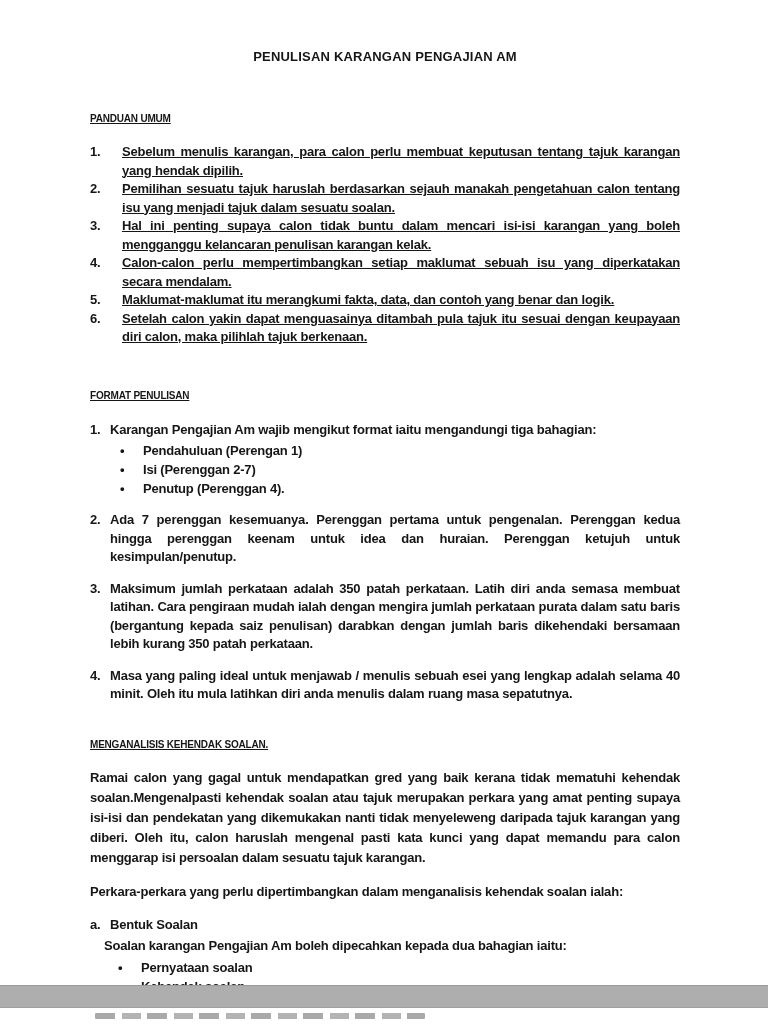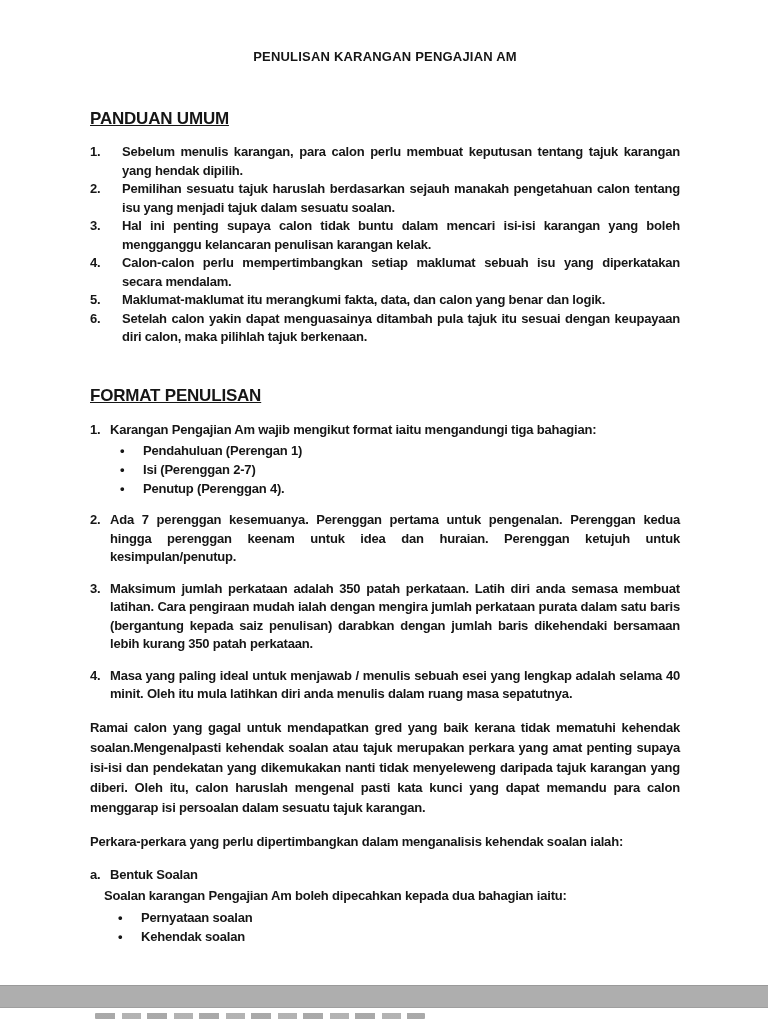--- a/index.html
+++ b/index.html
@@ -21,32 +21,32 @@
     padding:48px 88px 4px 90px;
     overflow:hidden;
   }
   .doc-title {
     text-align:center;
     font-size:13px;
     letter-spacing:0.2px;
     line-height:18px;
   }
   .section-heading {
-    font-size:17px;
+    font-size:10px;
     text-decoration:underline;
     line-height:18px;
   }
   .h-panduan   { margin-top:44px; }
   .h-format    { margin-top:40px; }
   .h-analisis  { margin-top:32px; }
 
   .numlist { margin-top:15px; }
   .numitem { display:flex; line-height:18.5px; }
   .numitem .num { flex:0 0 32px; }
-  .numitem .txt { flex:1; text-align:justify; }
+  .numitem .txt { flex:1; text-align:justify;text-decoration:underline; }
 
   .fmt-item { display:flex; line-height:18.5px; margin-top:13px; }
   .fmt-item.first { margin-top:16px; }
   .fmt-item .num { flex:0 0 20px; }
   .fmt-item .txt { flex:1; text-align:justify; }
 
   .bullets { margin-top:2px; }
   .bullet-row { display:flex; line-height:19px; }
   .bullets.fmt .bullet-row { padding-left:30px; }
   .bullets.sub .bullet-row { padding-left:28px; }
@@ -100,21 +100,21 @@
     <div class="numitem">
       <span class="num">3.</span>
       <span class="txt">Hal ini penting supaya calon tidak buntu dalam mencari isi-isi karangan yang boleh mengganggu kelancaran penulisan karangan kelak.</span>
     </div>
     <div class="numitem">
       <span class="num">4.</span>
       <span class="txt">Calon-calon perlu mempertimbangkan setiap maklumat sebuah isu yang diperkatakan secara mendalam.</span>
     </div>
     <div class="numitem">
       <span class="num">5.</span>
-      <span class="txt">Maklumat-maklumat itu merangkumi fakta, data, dan calon yang benar dan logik.</span>
+      <span class="txt">Maklumat-maklumat itu merangkumi fakta, data, dan contoh yang benar dan logik.</span>
     </div>
     <div class="numitem">
       <span class="num">6.</span>
       <span class="txt">Setelah calon yakin dapat menguasainya ditambah pula tajuk itu sesuai dengan keupayaan diri calon, maka pilihlah tajuk berkenaan.</span>
     </div>
   </div>
 
   <div class="section-heading h-format">FORMAT PENULISAN</div>
 
   <div class="fmt-item first">
@@ -144,20 +144,21 @@
   <div class="fmt-item">
     <span class="num">3.</span>
     <span class="txt">Maksimum jumlah perkataan adalah 350 patah perkataan. Latih diri anda semasa membuat latihan. Cara pengiraan mudah ialah dengan mengira jumlah perkataan purata dalam satu baris (bergantung kepada saiz penulisan) darabkan dengan jumlah baris dikehendaki bersamaan lebih kurang 350 patah perkataan.</span>
   </div>
 
   <div class="fmt-item">
     <span class="num">4.</span>
     <span class="txt">Masa yang paling ideal untuk menjawab / menulis sebuah esei yang lengkap adalah selama 40 minit. Oleh itu mula latihkan diri anda menulis dalam ruang masa sepatutnya.</span>
   </div>
 
+  <div class="section-heading h-analisis">MENGANALISIS KEHENDAK SOALAN.</div>
 
   <div class="para">Ramai calon yang gagal untuk mendapatkan gred yang baik kerana tidak mematuhi kehendak soalan.Mengenalpasti kehendak soalan atau tajuk merupakan perkara yang amat penting supaya isi-isi dan pendekatan yang dikemukakan nanti tidak menyeleweng daripada tajuk karangan yang diberi. Oleh itu, calon haruslah mengenal pasti kata kunci yang dapat memandu para calon menggarap isi persoalan dalam sesuatu tajuk karangan.</div>
 
   <div class="para">Perkara-perkara yang perlu dipertimbangkan dalam menganalisis kehendak soalan ialah:</div>
 
   <div class="sub-head">
     <span class="num">a.</span>
     <span class="txt">Bentuk Soalan</span>
   </div>
 

